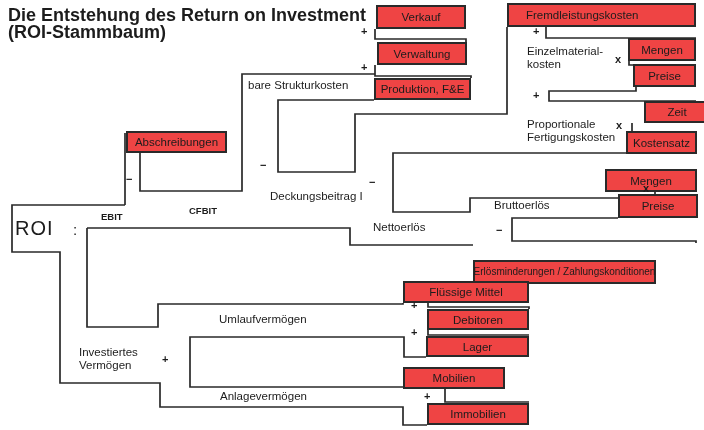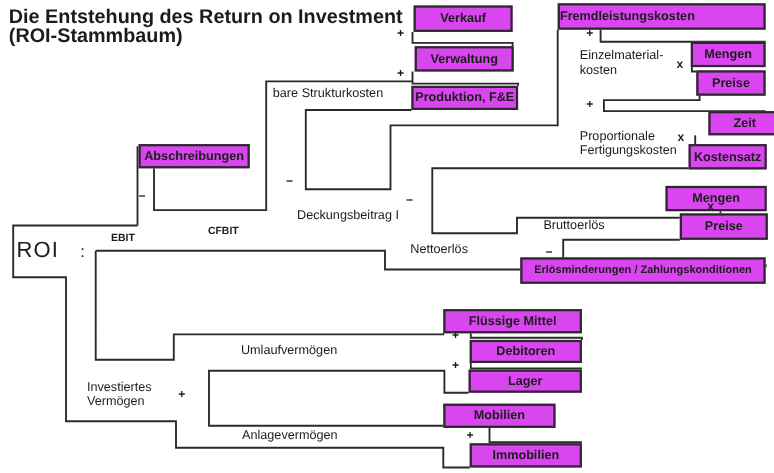--- a/index.html
+++ b/index.html
@@ -1,22 +1,22 @@
 <!DOCTYPE html>
 <html><head>
 <meta charset="utf-8">
 <style>
   html,body{margin:0;padding:0;background:#ffffff;}
   #diagram{position:relative;width:704px;height:430px;background:#ffffff;overflow:hidden;
            font-family:"Liberation Sans","DejaVu Sans",sans-serif;color:#1c1c1c;}
   #wires{position:absolute;left:0;top:0;width:704px;height:430px;}
   .box{position:absolute;border:2px solid #2a2a2a;display:flex;align-items:center;
-       justify-content:center;font-size:11.5px;line-height:12px;background:#d946ef;
-       box-sizing:border-box;white-space:nowrap;font-weight:bold;}
-  .box.left{justify-content:flex-start;}
+       justify-content:center;font-size:11.5px;line-height:12px;background:#ef4444;
+       box-sizing:border-box;white-space:nowrap;}
+  .box.left{justify-content:flex-start;padding-left:17px;}
   .box.small{font-size:10px;}
   .lbl{position:absolute;font-size:11.5px;line-height:13px;white-space:nowrap;}
   .lbl.tiny{font-size:9.5px;font-weight:bold;}
   .title{position:absolute;font-size:18px;font-weight:bold;line-height:16px;white-space:nowrap;}
   .op{position:absolute;font-size:11px;font-weight:bold;line-height:11px;}
   .op.big{font-size:15px;font-weight:normal;}
   .roi{position:absolute;font-size:20px;letter-spacing:1px;line-height:20px;text-align:center;}
 </style>
 </head>
 <body>
@@ -95,21 +95,21 @@
   <div class="box" style="left:376px;top:5px;width:90px;height:24px">Verkauf</div>
   <div class="box" style="left:377px;top:42px;width:90px;height:23px">Verwaltung</div>
   <div class="box" style="left:374px;top:78px;width:97px;height:22px">Produktion, F&amp;E</div>
   <div class="box left" style="left:507px;top:3px;width:189px;height:24px">Fremdleistungskosten</div>
   <div class="box" style="left:628px;top:38px;width:68px;height:23px">Mengen</div>
   <div class="box" style="left:633px;top:64px;width:63px;height:23px">Preise</div>
   <div class="box" style="left:644px;top:101px;width:66px;height:22px">Zeit</div>
   <div class="box" style="left:626px;top:131px;width:71px;height:23px">Kostensatz</div>
   <div class="box" style="left:605px;top:169px;width:92px;height:23px">Mengen</div>
   <div class="box" style="left:618px;top:194px;width:80px;height:24px">Preise</div>
-  <div class="box small" style="left:473px;top:234px;width:223px;height:24px">Erlösminderungen / Zahlungskonditionen</div>
+  <div class="box small" style="left:473px;top:260px;width:183px;height:24px">Erlösminderungen / Zahlungskonditionen</div>
   <div class="box" style="left:403px;top:281px;width:126px;height:22px">Flüssige Mittel</div>
   <div class="box" style="left:427px;top:309px;width:102px;height:21px">Debitoren</div>
   <div class="box" style="left:426px;top:336px;width:103px;height:21px">Lager</div>
   <div class="box" style="left:403px;top:367px;width:102px;height:22px">Mobilien</div>
   <div class="box" style="left:427px;top:403px;width:102px;height:22px">Immobilien</div>
 
   <div class="op big" style="left:73px;top:224px">:</div>
   <div class="op" style="left:126px;top:174px">−</div>
   <div class="op" style="left:260px;top:160px">−</div>
   <div class="op" style="left:369px;top:177px">−</div>

